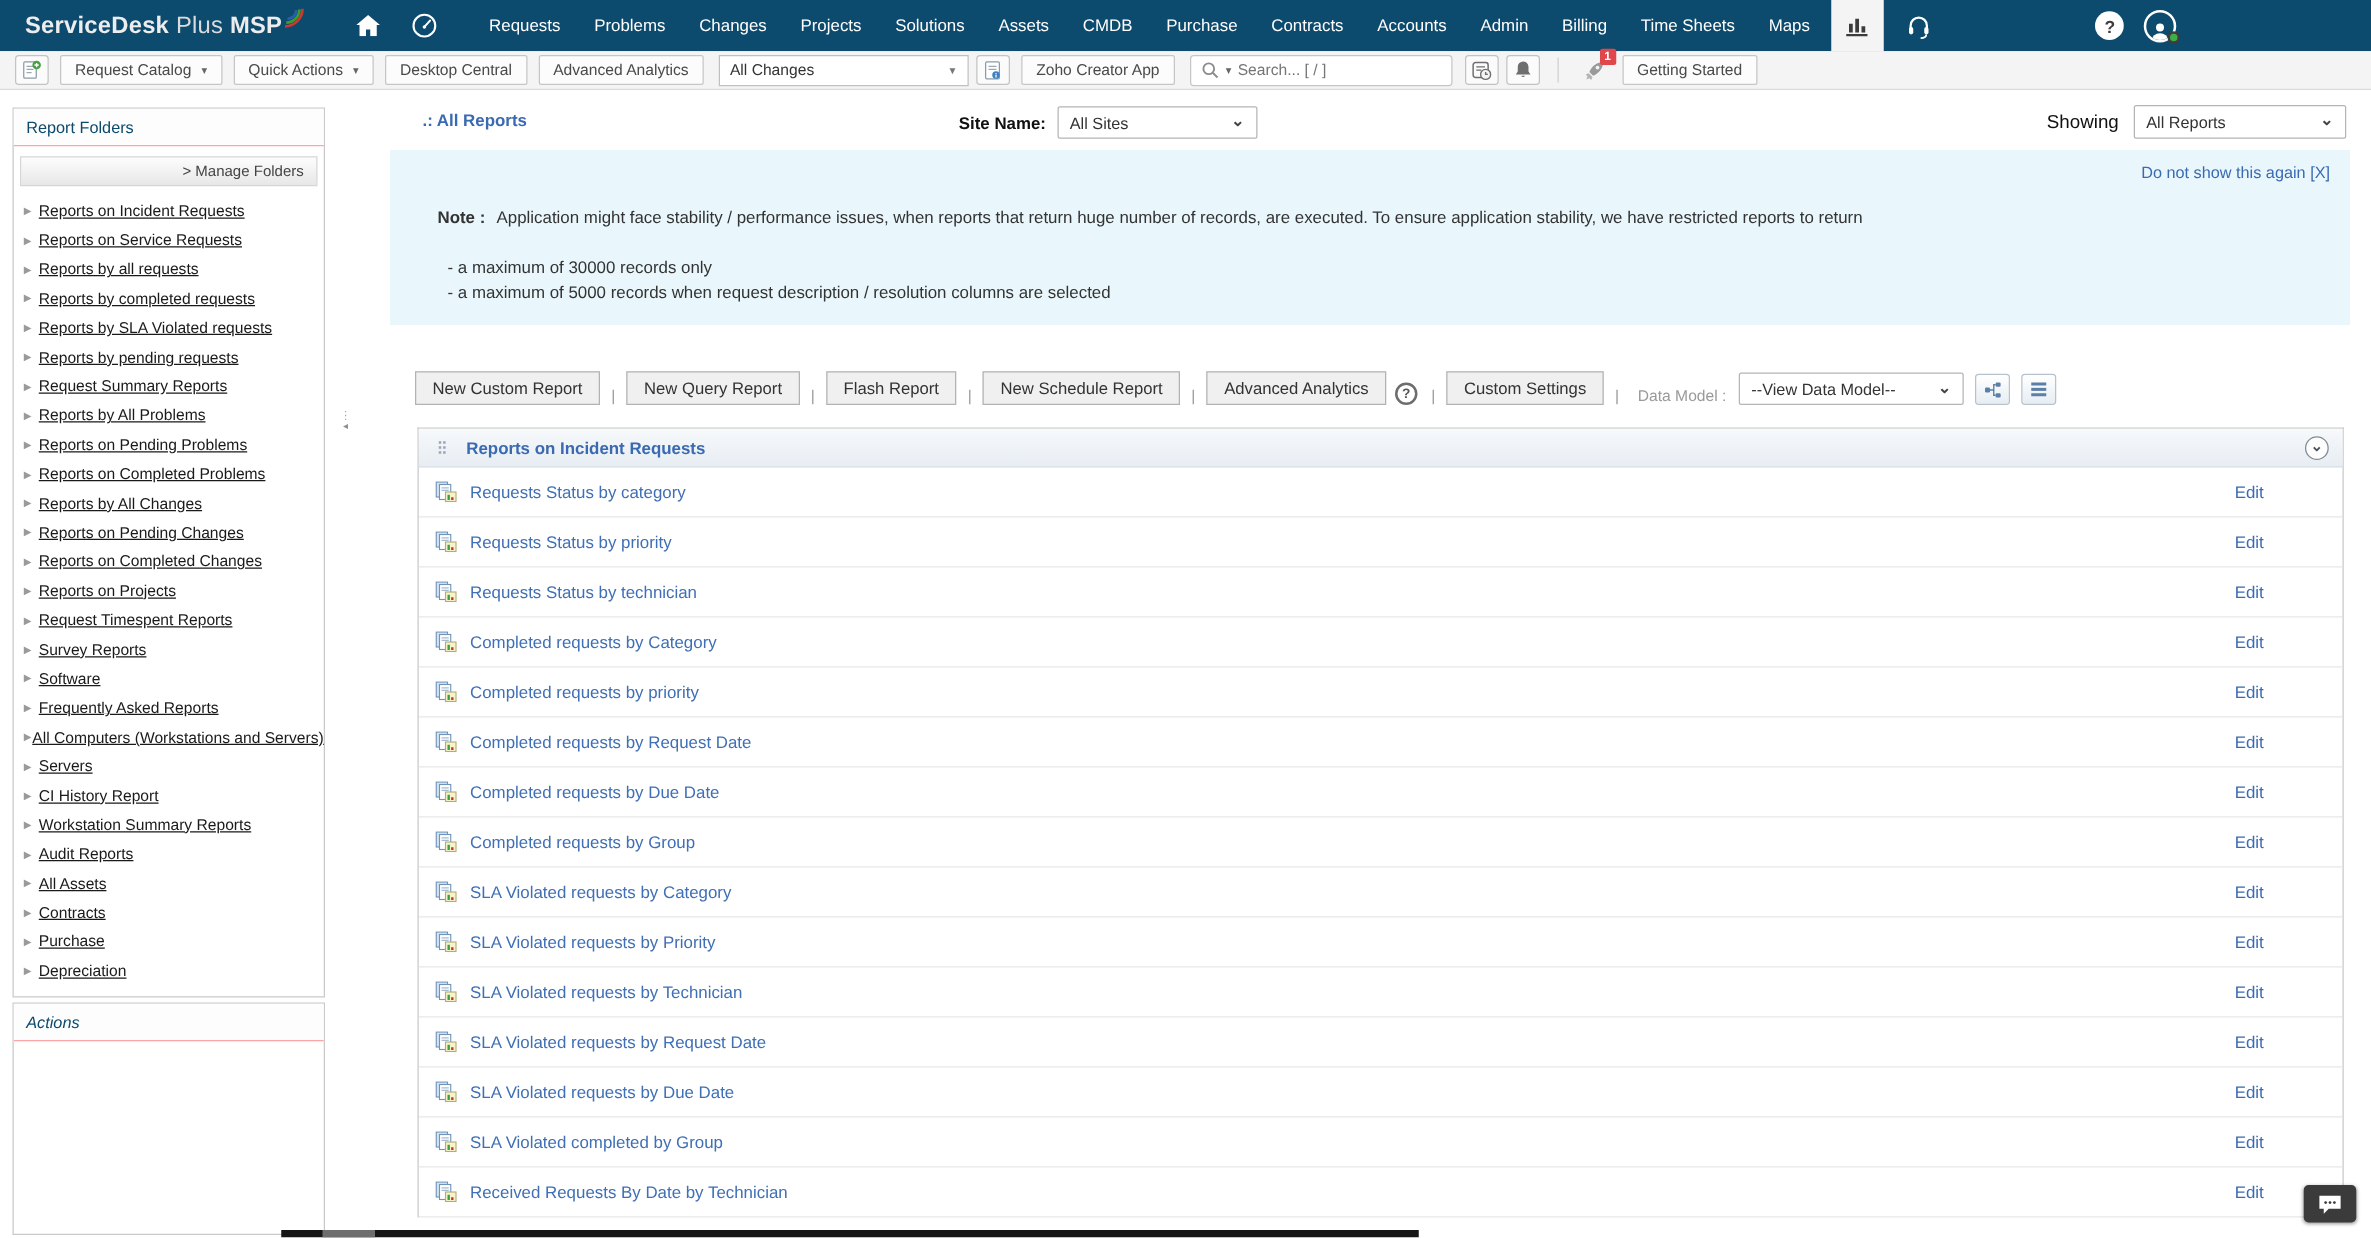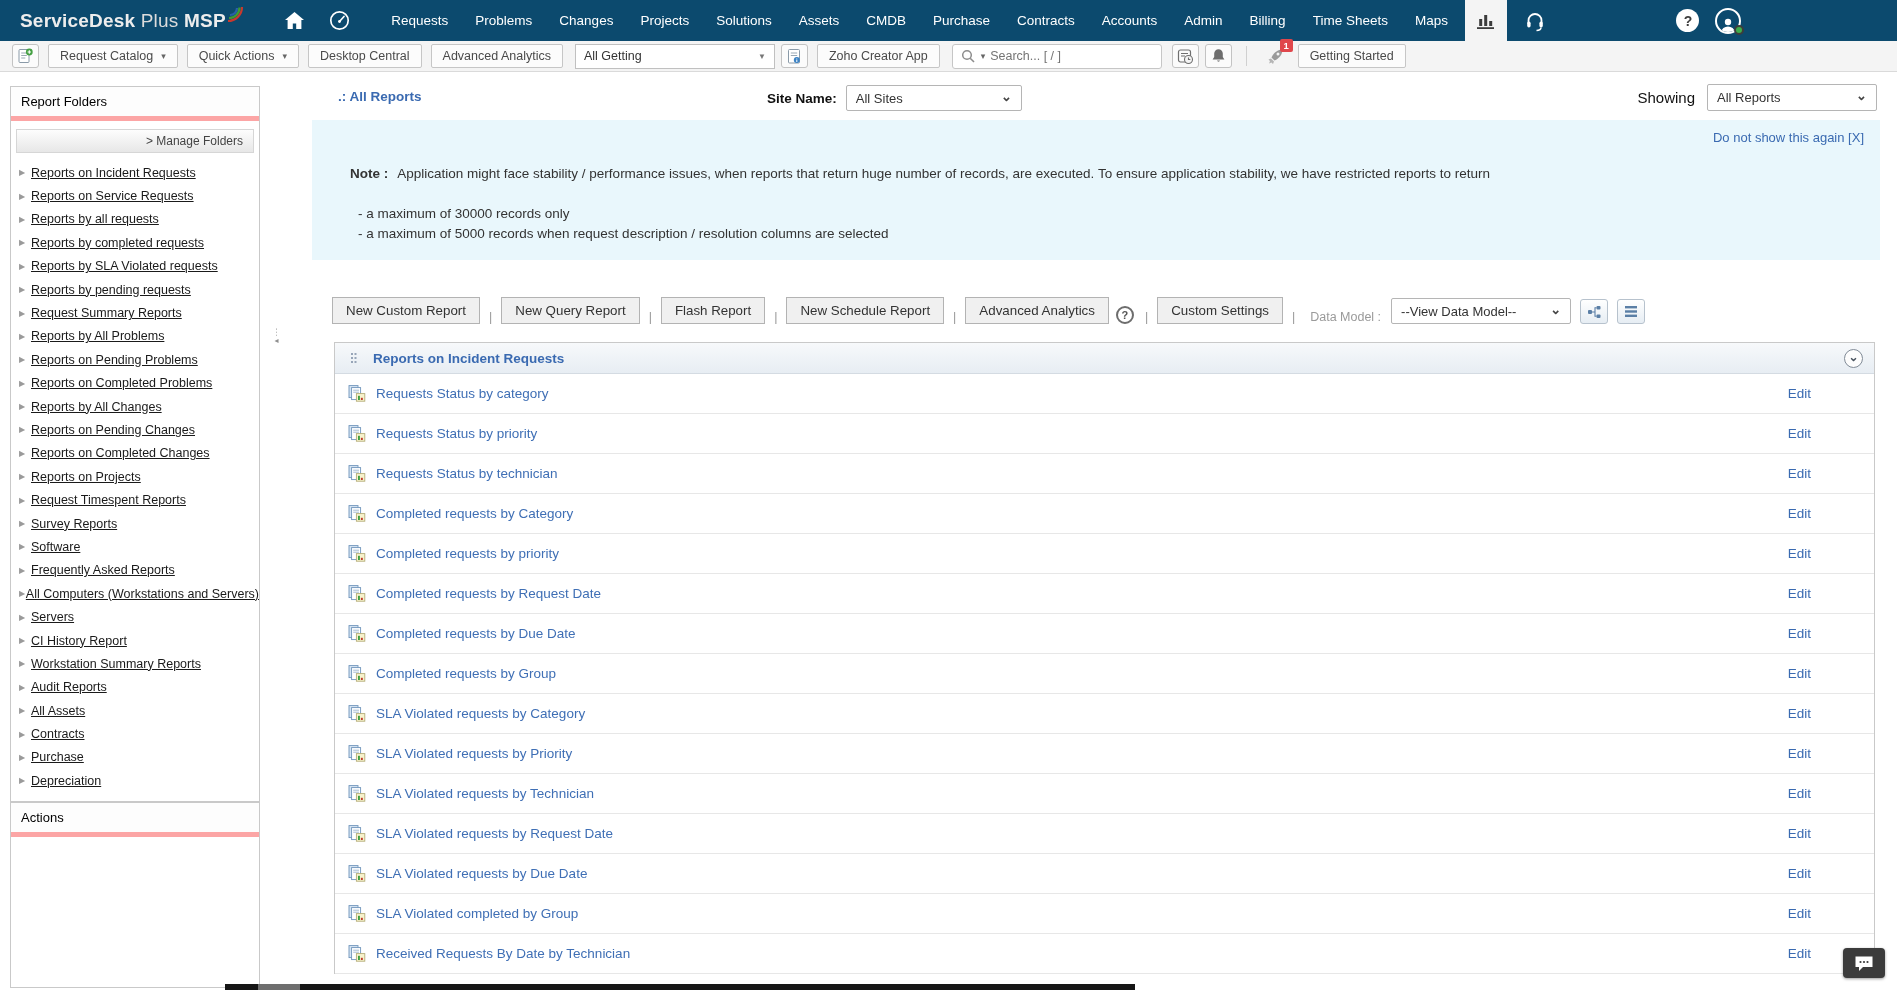--- a/index.html
+++ b/index.html
@@ -34,40 +34,40 @@
   .tb-select { height:25px; margin-left:12px; width:200px; background:#fff; border:1px solid #c0c0c0; font-size:12.5px; color:#333; display:flex; align-items:center; justify-content:space-between; padding:0 8px; cursor:pointer; }
   .tb-select .arr { font-size:8px; color:#777; }
   .search-box { height:25px; margin-left:12px; width:210px; background:#fff; border:1px solid #c6c6c6; border-radius:3px; display:flex; align-items:center; padding:0 8px; gap:5px; }
   .search-box input { border:none; outline:none; flex:1; font-size:12.5px; color:#555; background:transparent; font-family:"Liberation Sans",sans-serif; }
   .rocket-wrap { position:relative; margin-left:16px; width:26px; height:26px; display:flex; align-items:center; justify-content:center; cursor:pointer; }
   .badge { position:absolute; top:-4px; right:-4px; min-width:13px; height:13px; background:#e0474c; color:#fff; font-size:9.5px; font-weight:bold; display:flex; align-items:center; justify-content:center; border-radius:2px; padding:0 2px; }
   .divider-v { width:1px; height:20px; background:#d0d0d0; margin-left:14px; }
 
   
   .sidebar { position:absolute; left:10px; top:86px; width:250px; border:1px solid #c9c9c9; background:#fff; }
-  .panel-header { padding:7px 10px; font-size:13px; color:#000000; border-bottom:5px solid #fca5a5; background:#fdfdfd; }
+  .panel-header { padding:7px 10px; font-size:13px; color:#0c4a6e; border-bottom:1px solid #fca5a5; background:#fdfdfd; }
   .manage-bar { margin:8px 5px 2px; background:linear-gradient(#fdfdfd,#e7e7e7); border:1px solid #d6d6d6; text-align:right; font-size:12px; color:#444; padding:4px 10px; cursor:pointer; }
   .folder-list { padding:6px 0 8px; }
   .folder-item { height:23.4px; display:flex; align-items:center; padding-left:8px; }
   .tri { color:#9a9a9a; font-size:8px; width:12px; cursor:pointer; }
   .folder-link { color:#1a1a1a; font-size:12.5px; text-decoration:underline; white-space:nowrap; }
-  .actions-panel { position:absolute; left:10px; top:802px; width:250px; height:186px; border:1px solid #c9c9c9; background:#fff; }
+  .actions-panel { position:absolute; left:10px; top:802px; width:250px; height:186px; border:1px solid #c9c9c9; background:#fff;font-style:italic; }
   .collapse-handle { position:absolute; left:272px; top:330px; width:9px; height:36px; display:flex; flex-direction:column; align-items:center; gap:1px; color:#a6a6a6; cursor:pointer; }
   .collapse-handle .dots { font-size:9px; line-height:5px; letter-spacing:0; }
   .collapse-handle .arr { font-size:8px; color:#8f8f8f; }
 
   
   .content { position:absolute; left:312px; top:84px; width:1568px; }
   .content-header { position:relative; height:30px; }
   .breadcrumb { position:absolute; left:26px; top:5px; color:#3a6ab1; font-weight:bold; font-size:13.5px; }
   .site-group { position:absolute; left:455px; top:1px; display:flex; align-items:center; gap:9px; }
   .bold-label { font-weight:bold; font-size:13.5px; color:#111; }
   .sel { height:26px; background:#fff; border:1px solid #b5b5b5; border-radius:2px; font-size:13px; color:#333; display:flex; align-items:center; justify-content:space-between; padding:0 9px; cursor:pointer; }
   .sel .chev { font-size:13px; font-weight:bold; color:#444; margin-top:-4px; }
-  .site-sel { width:176px; }
+  .site-sel { width:160px; }
   .showing-group { position:absolute; right:3px; top:0; display:flex; align-items:center; gap:12px; }
   .showing-label { font-size:15px; color:#111; }
   .showing-sel { width:170px; height:27px; }
 
   .note-box { position:relative; margin-top:6px; height:140px; background:#e9f7fc; font-size:13.5px; color:#333; }
   .dismiss-link { position:absolute; top:10px; right:16px; color:#3a6ab1; font-size:13px; }
   .note-line { padding:46px 30px 0 38px; }
   .note-line b { margin-right:6px; }
   .note-pt1 { padding:25px 0 0 46px; }
   .note-pt2 { padding:5px 0 0 46px; }
@@ -201,21 +201,21 @@
     <span>Quick Actions</span>
     <span class="tb-caret">▾</span>
   </div>
   <div class="tb-btn">
     <span>Desktop Central</span>
   </div>
   <div class="tb-btn">
     <span>Advanced Analytics</span>
   </div>
   <div class="tb-select">
-    <span>All Getting</span>
+    <span>All Changes</span>
     <span class="arr">▼</span>
   </div>
   <div class="tb-iconbtn" style="margin-left:6px;">
     <svg width="16" height="17" viewBox="0 0 16 17">
       <rect x="2.5" y="1.5" width="11" height="13.5" rx="1" fill="#fff" stroke="#8a9aa8"></rect>
       <line x1="4.8" y1="5" x2="11.2" y2="5" stroke="#9aa8b4"></line>
       <line x1="4.8" y1="7.5" x2="11.2" y2="7.5" stroke="#9aa8b4"></line>
       <circle cx="10.8" cy="12" r="3" fill="#3b82c4"></circle>
       <rect x="10.3" y="10.5" width="1" height="1" fill="#fff"></rect>
       <rect x="10.3" y="12" width="1" height="2" fill="#fff"></rect>

